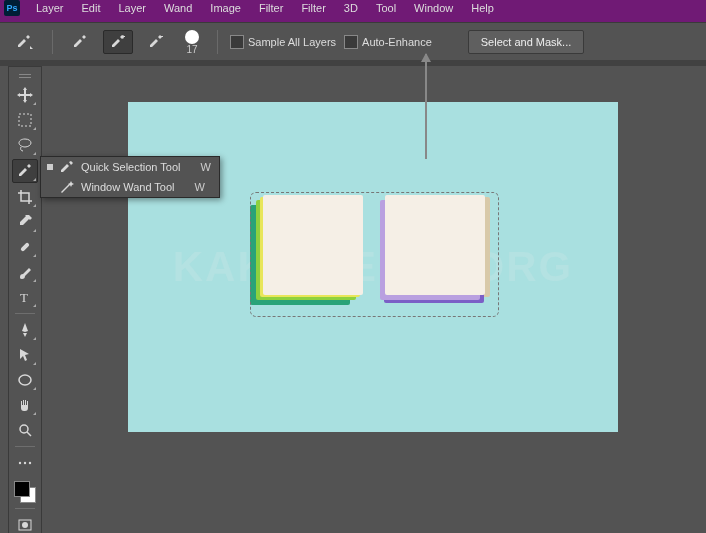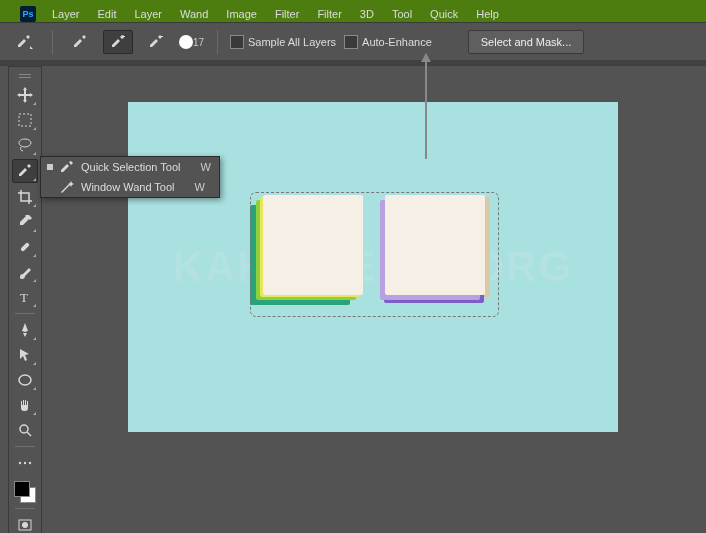--- a/index.html
+++ b/index.html
@@ -1,23 +1,23 @@
 <!DOCTYPE html>
 <html><head>
 <meta charset="utf-8">
 <style>
   html,body{margin:0;padding:0;width:706px;height:533px;background:#535353;font-family:"Segoe UI",Tahoma,sans-serif;font-size:11px;color:#ddd;overflow:hidden}
-  .menubar{height:22px;background:#4d7c0f;display:flex;align-items:flex-end;padding:0 20px;gap:2px;border-bottom:1px solid #3a3a3a}
+  .menubar{height:22px;background:#701a75;display:flex;align-items:flex-start;padding:0 4px;gap:2px;border-bottom:1px solid #3a3a3a}
   .ps-logo{width:16px;height:16px;background:#001e36;color:#31a8ff;font-weight:bold;font-size:9px;display:flex;align-items:center;justify-content:center;border-radius:2px;margin-right:6px}
   .menu-item{padding:2px 8px;cursor:pointer}
   .optbar{height:38px;background:#535353;display:flex;align-items:center;padding:0 10px;gap:8px;border-bottom:1px solid #2e2e2e}
   .opt-btn{width:28px;height:22px;display:flex;align-items:center;justify-content:center;border:1px solid transparent;border-radius:2px;cursor:pointer}
   .opt-btn.active{background:#3f3f3f;border-color:#2a2a2a}
   .opt-sep{width:1px;height:24px;background:#6a6a6a;margin:0 4px}
-  .brush-disp{display:flex;flex-direction:row;align-items:center;width:26px;cursor:pointer}
+  .brush-disp{display:flex;flex-direction:column;align-items:center;width:26px;cursor:pointer}
   .brush-dot{width:14px;height:14px;border-radius:50%;background:#fff}
   .brush-sz{font-size:10px;color:#ccc}
   .chk{display:flex;align-items:center;gap:4px;cursor:pointer}
   .chk-box{width:12px;height:12px;border:1px solid #888;background:#3a3a3a}
   .btn{height:22px;padding:0 12px;background:#5f5f5f;border:1px solid #3a3a3a;color:#eee;display:flex;align-items:center;border-radius:2px;cursor:pointer}
   .tabbar{position:absolute;top:60px;left:0;right:0;height:6px;background:#414141}
   .tools{position:absolute;top:66px;left:8px;width:28px;background:#535353;border:1px solid #3a3a3a;padding:4px 2px;display:flex;flex-direction:column;align-items:center;gap:3px}
   .tool{width:24px;height:22px;display:flex;align-items:center;justify-content:center;cursor:pointer;border-radius:2px;position:relative}
   .tool.selected{background:#3f3f3f;border:1px solid #2a2a2a}
   .tool-tri{position:absolute;right:1px;bottom:1px;width:0;height:0;border-right:3px solid #aaa;border-top:3px solid transparent}
@@ -58,21 +58,21 @@
   <div class="ps-logo">Ps</div>
   <div class="menu-item">Layer</div>
   <div class="menu-item">Edit</div>
   <div class="menu-item">Layer</div>
   <div class="menu-item">Wand</div>
   <div class="menu-item">Image</div>
   <div class="menu-item">Filter</div>
   <div class="menu-item">Filter</div>
   <div class="menu-item">3D</div>
   <div class="menu-item">Tool</div>
-  <div class="menu-item">Quick</div>
+  <div class="menu-item">Window</div>
   <div class="menu-item">Help</div>
 </div>
 
 <div class="optbar">
   <div class="opt-btn">
     <svg class="ico" width="18" height="14" viewBox="0 0 18 14">
         <path fill="currentColor" d="M2 10 8 4l2 2-6 6H2zM10 2l2-2 2 2-2 2z"></path>
         <path fill="currentColor" d="M14 11l3 3H14z"></path>
       </svg>
   </div>

